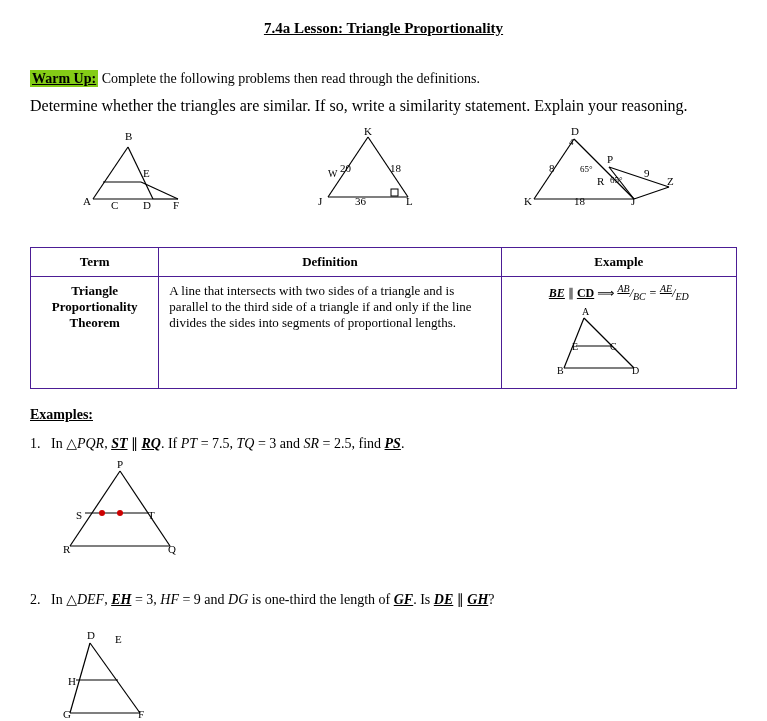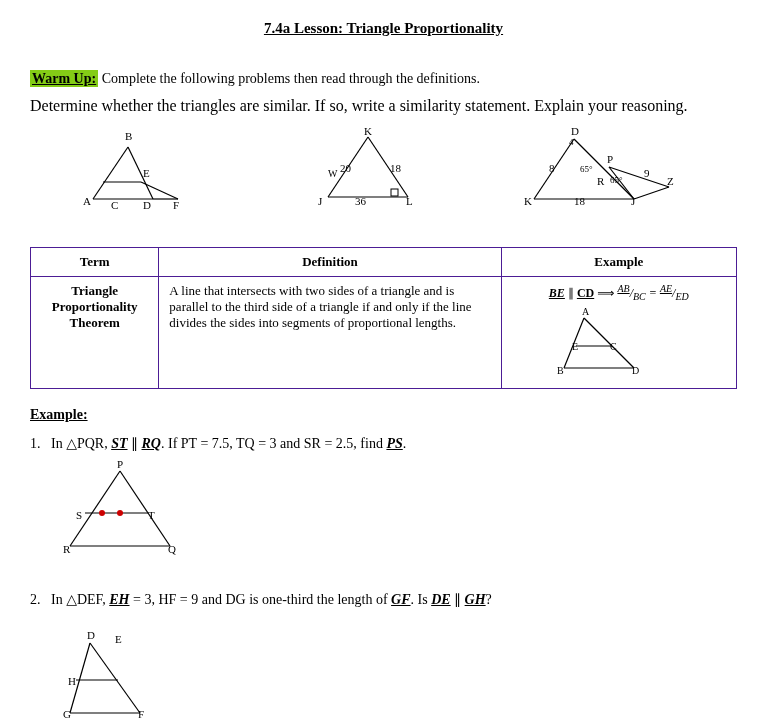--- a/index.html
+++ b/index.html
@@ -78,20 +78,21 @@
     }
     .problem {
       margin-bottom: 24px;
       font-size: 14px;
     }
     .problem-num {
       margin-bottom: 6px;
       line-height: 1.6;
     }
     .math-text {
+      font-style: italic;
     }
     .figure-area {
       margin-left: 30px;
       margin-top: 6px;
     }
     
     svg text {
       font-family: 'Times New Roman', Times, serif;
       font-size: 11px;
     }
@@ -214,21 +215,21 @@
           <text x="3" y="66" style="font-size:10px;">B</text>
           <text x="18" y="42" style="font-size:10px;">E</text>
           <text x="56" y="42" style="font-size:10px;">C</text>
           <text x="78" y="66" style="font-size:10px;">D</text>
         </svg>
       </td>
     </tr>
   </tbody>
 </table>
 
-<div class="examples-header">Example:</div>
+<div class="examples-header">Examples:</div>
 
 <div class="problem">
   <div class="problem-num">
     <span>1.&nbsp;&nbsp; In △<span class="math-text">PQR</span>, <span style="text-decoration:underline; font-style:italic; font-weight:bold;">ST</span> ∥ <span style="text-decoration:underline; font-style:italic; font-weight:bold;">RQ</span>. If <span class="math-text">PT</span> = 7.5, <span class="math-text">TQ</span> = 3 and <span class="math-text">SR</span> = 2.5, find <span style="text-decoration:underline; font-style:italic; font-weight:bold;">PS</span>.</span>
   </div>
   <div class="figure-area">
     <svg width="140" height="100">
 
       <line x1="60" y1="10" x2="10" y2="85" stroke="#000" stroke-width="1.2"></line>
       <line x1="60" y1="10" x2="110" y2="85" stroke="#000" stroke-width="1.2"></line>

